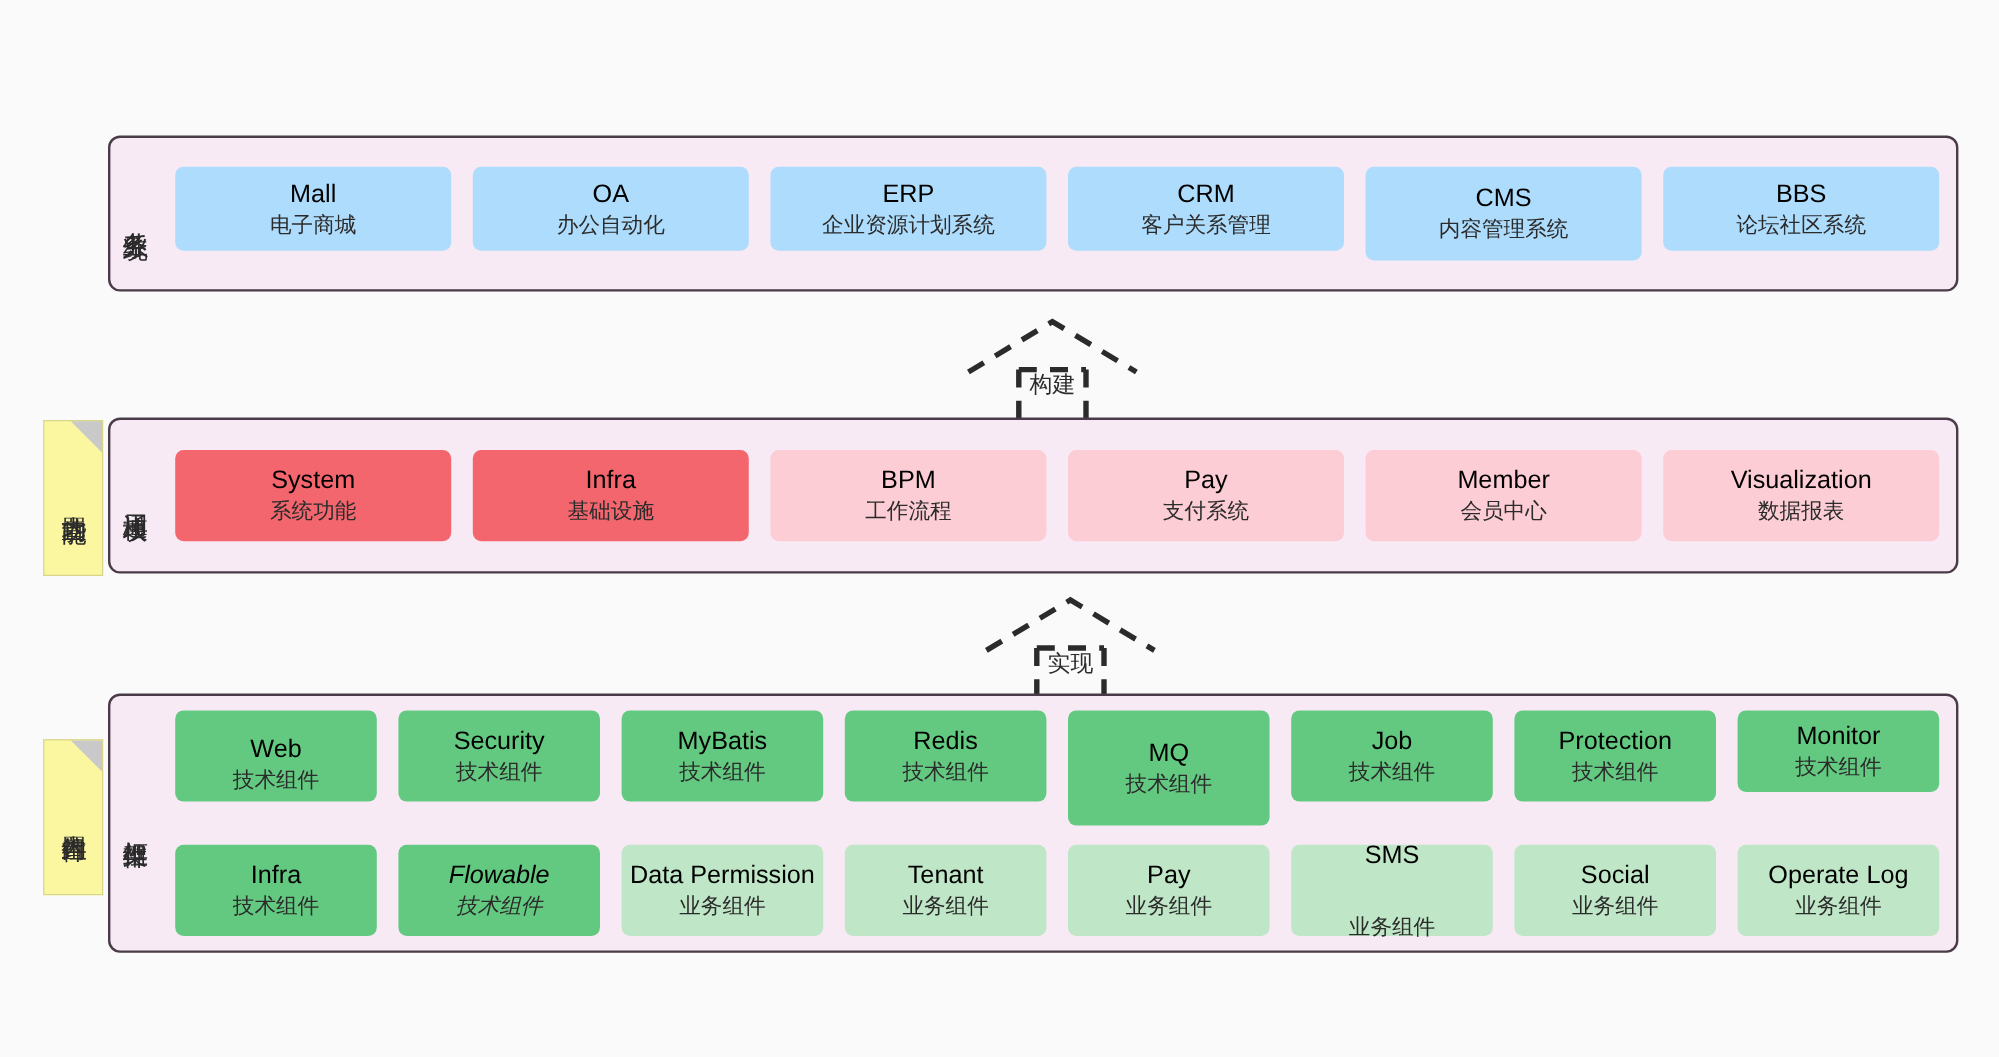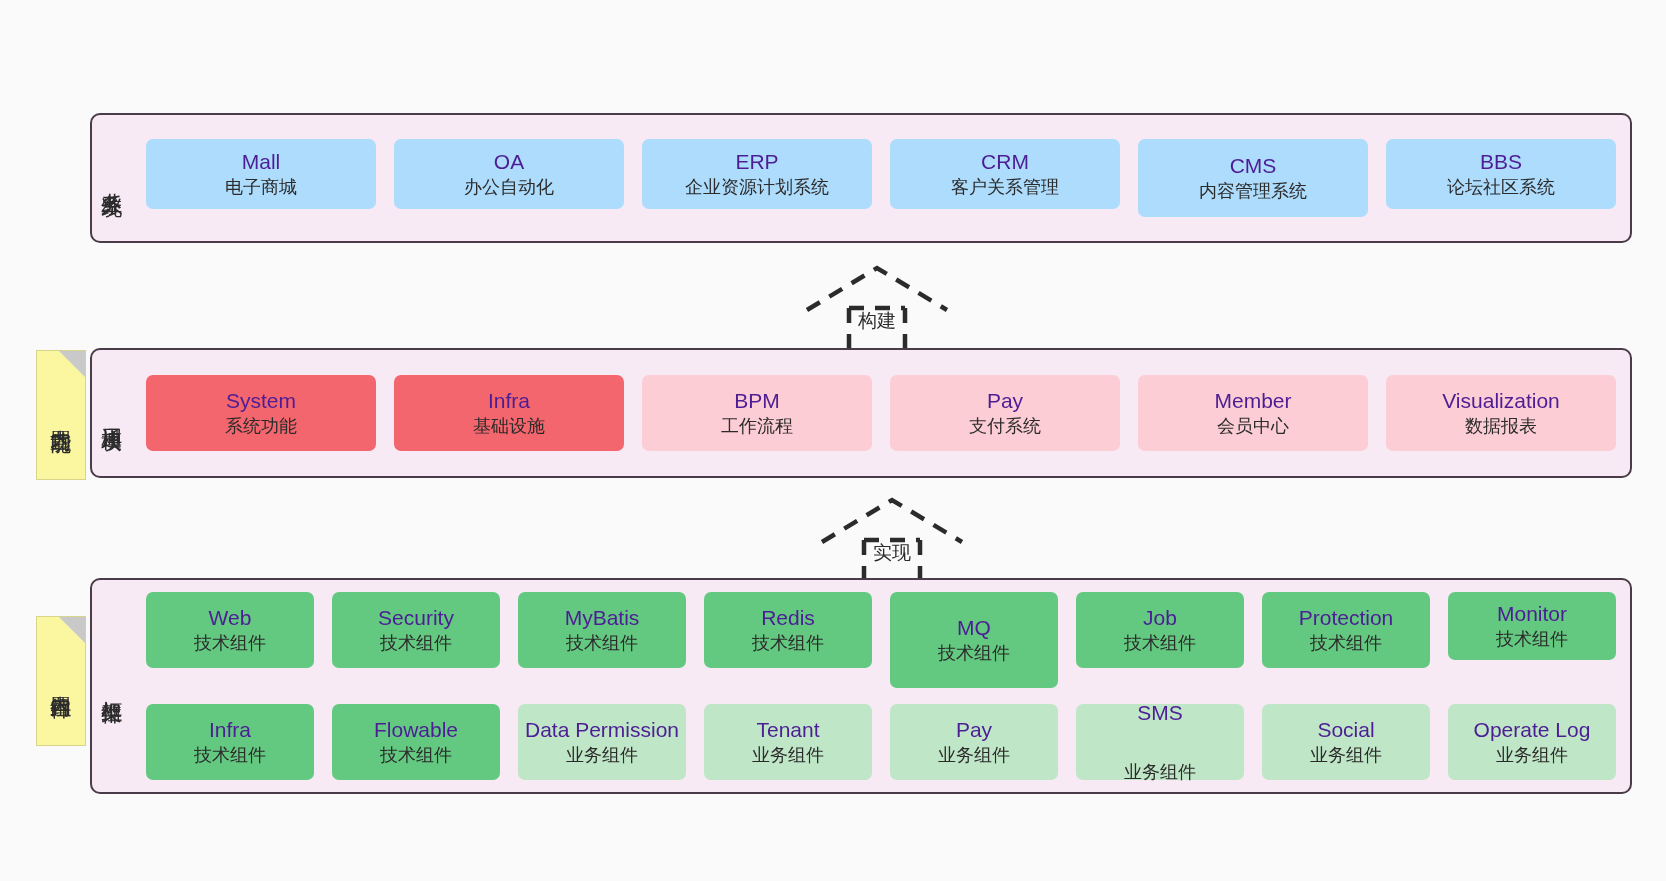--- a/index.html
+++ b/index.html
@@ -69,21 +69,21 @@
     align-items: center;
     justify-content: center;
     text-align: center;
     line-height: 1.28;
     box-sizing: border-box;
     padding: 6px 4px;
     min-width: 0;
   }
   .card .t-en {
     font-size: 21px;
-    color: #4c1d95;
+    color: #000000;
   }
   .card .t-cn {
     font-size: 18px;
     color: #2b2b2b;
   }
 
   .card.blue        { background: #aedcfc; }
   .card.red         { background: #f4666e; }
   .card.pink        { background: #fccdd4; }
   .card.green       { background: #63c980; }
@@ -232,21 +232,21 @@
   <div class="note" style="left:36px; top:616px; width:50px; height:130px;">
     <span class="note-fold"></span>
     <span>内置组件</span>
   </div>
 
   <div class="layer" id="layer-2" style="left:90px; top:578px; width:1542px; height:216px;">
     <div class="layer-title">框架组件</div>
     <div class="layer-body">
 
       <div class="card-row">
-        <div class="card green" style="height:76px;">
+        <div class="card green" style="height:76px;justify-content:flex-end;">
           <span class="t-en">Web</span>
           <span class="t-cn">技术组件</span>
         </div>
         <div class="card green" style="height:76px;">
           <span class="t-en">Security</span>
           <span class="t-cn">技术组件</span>
         </div>
         <div class="card green" style="height:76px;">
           <span class="t-en">MyBatis</span>
           <span class="t-cn">技术组件</span>
@@ -271,21 +271,21 @@
           <span class="t-en">Monitor</span>
           <span class="t-cn">技术组件</span>
         </div>
       </div>
 
       <div class="card-row">
         <div class="card green" style="height:76px;">
           <span class="t-en">Infra</span>
           <span class="t-cn">技术组件</span>
         </div>
-        <div class="card green" style="height:76px;">
+        <div class="card green" style="height:76px;font-style:italic;">
           <span class="t-en">Flowable</span>
           <span class="t-cn">技术组件</span>
         </div>
         <div class="card light-green" style="height:76px;">
           <span class="t-en">Data Permission</span>
           <span class="t-cn">业务组件</span>
         </div>
         <div class="card light-green" style="height:76px;">
           <span class="t-en">Tenant</span>
           <span class="t-cn">业务组件</span>

